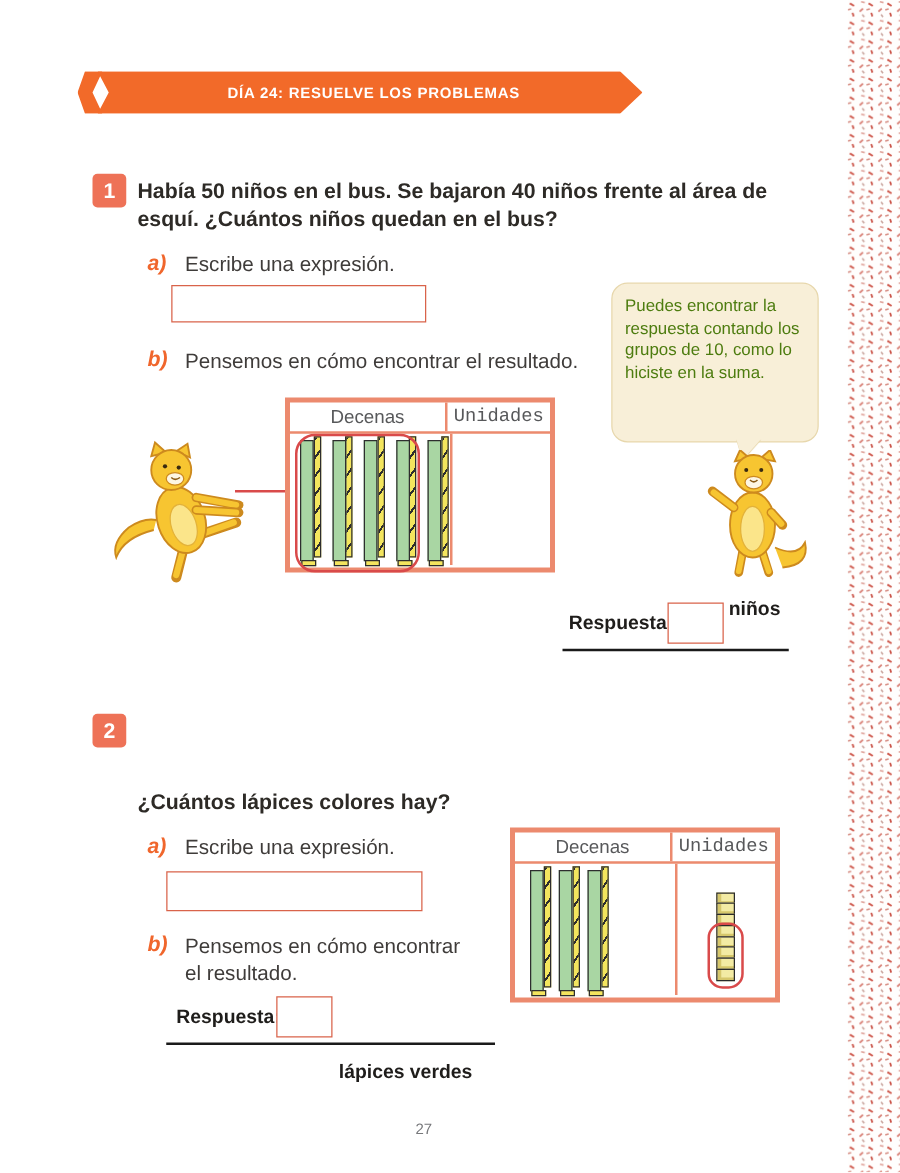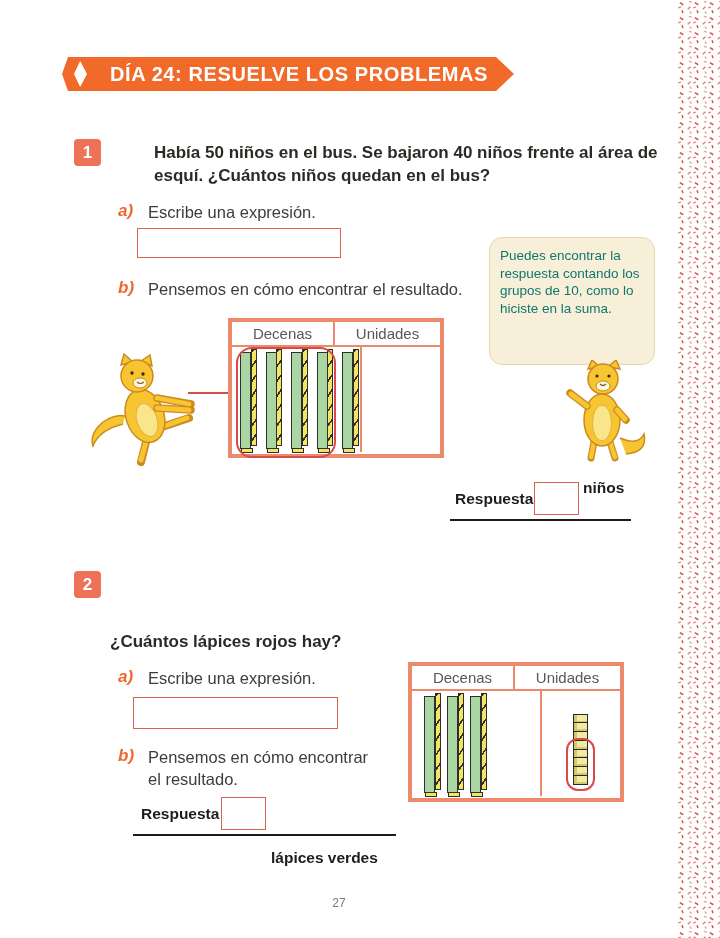--- a/index.html
+++ b/index.html
@@ -10,50 +10,50 @@
   
   #dotstrip { position:absolute; right:0; top:0; width:42px; height:938px; }
 
   
   .ribbon { position:absolute; left:62px; top:57px; width:452px; height:34px; }
   .ribbon-chevron { position:absolute; left:0; top:0; width:20px; height:34px; background:#f26a29;
      clip-path:polygon(100% 0, 30% 0, 0 50%, 30% 100%, 100% 100%, 60% 50%); }
   .ribbon-body { position:absolute; left:16px; top:0; right:0; height:34px; background:#f26a29;
      clip-path:polygon(0 0, calc(100% - 18px) 0, 100% 50%, calc(100% - 18px) 100%, 0 100%, 9px 50%);
      display:flex; align-items:center; justify-content:center; }
-  .ribbon-body span { color:#ffffff; font-size:20px; font-weight:bold; letter-spacing:.6px; padding-left:6px; }
+  .ribbon-body span { color:#ffffff; font-size:12px; font-weight:bold; letter-spacing:.6px; padding-left:6px; }
 
   
   .badge { position:absolute; width:27px; height:27px; background:#ee7257; border-radius:4px;
      color:#fff; font-size:17px; font-weight:bold; display:flex; align-items:center; justify-content:center; }
 
-  .statement { position:absolute; color:#2d2a26; font-size:17px; line-height:23px; font-weight:bold;margin-left:44px; }
+  .statement { position:absolute; color:#2d2a26; font-size:17px; line-height:23px; font-weight:bold; }
   .question  { position:absolute; color:#2d2a26; font-size:17px; font-weight:bold; }
 
   .part-label { position:absolute; color:#f0662c; font-size:17px; font-weight:bold; font-style:italic; }
   .part-text  { position:absolute; color:#3f3c3a; font-size:16.5px; line-height:22px; }
 
   .expr-box { position:absolute; border:1.5px solid #d9634a; background:#fff; }
   .expr-box input { width:100%; height:100%; border:none; outline:none; background:transparent;
      font-family:"Liberation Sans",sans-serif; font-size:16px; padding:0 6px; }
 
   
   .bubble { position:absolute; left:489px; top:226px; width:166px; height:128px; background:#f8efd8;
-     border:1.5px solid #e7d7ac; border-radius:13px; padding:9px 10px; color:#0f766e;
-     font-size:13.5px; line-height:17.5px;margin-top:11px; }
+     border:1.5px solid #e7d7ac; border-radius:13px; padding:9px 10px; color:#4d7c0f;
+     font-size:13.5px; line-height:17.5px; }
   .bubble-tail { position:absolute; left:99px; bottom:-15px; width:0; height:0;
      border-left:5px solid transparent; border-right:15px solid transparent; border-top:17px solid #f8efd8;
      filter:drop-shadow(0 1.5px 0 #e7d7ac); }
 
   
   .pv-table { position:absolute; width:216px; height:140px; border:4px solid #ec8a6e; background:#fff; }
   .pv-head { display:flex; height:25px; border-bottom:2px solid #ec8a6e; }
   .pv-head .h { display:flex; align-items:center; justify-content:center; color:#57585a; font-size:15px; }
-  .pv-head .h1 { width:103px; border-right:2px solid #ec8a6e; }
-  .pv-head .h2 { flex:1; }
+  .pv-head .h1 { width:126px; border-right:2px solid #ec8a6e; }
+  .pv-head .h2 { flex:1;font-family:Liberation Mono, monospace; }
   .pv-body { position:relative; height:105px; display:flex; }
   .cell-tens { position:relative; width:130px; border-right:2px solid #ec8a6e; }
   .cell-units { position:relative; flex:1; }
 
   .rod { position:absolute; top:2px; width:19px; height:106px; }
   .rod-front { position:absolute; left:0; top:3px; width:11px; height:97px; background:#a9d6a3; border:1.4px solid #2e2e2e; }
   .rod-side  { position:absolute; left:10.5px; top:0; width:6px; height:97px; background:#f3e55e; border:1.4px solid #2e2e2e;
      background-image:repeating-linear-gradient(125deg,#2e2e2e 0 1.6px,transparent 1.6px 8.5px); }
   .rod-foot  { position:absolute; left:1px; top:99px; width:12px; height:4.5px; background:#f3e55e; border:1.2px solid #2e2e2e; }
 
@@ -208,21 +208,21 @@
   <div class="answer-label" style="left:455px; top:490px;">Respuesta:</div>
   <div class="answer-box" style="left:534px; top:482px; width:45px; height:33px;">
     <input type="text" value="" style="">
   </div>
   <div class="answer-unit" style="left:583px; top:479px;">niños</div>
   <div class="answer-line" style="left:450px; top:519px; width:181px;"></div>
 
   <div class="badge" style="left:74px; top:571px;">
     <span>2</span>
   </div>
-  <div class="question" style="left:110px; top:632px;">¿Cuántos lápices rojos hay?</div>
+  <div class="question" style="left:110px; top:632px;">¿Cuántos lápices colores hay?</div>
 
   <div class="part-label" style="left:118px; top:667px;">a)</div>
   <div class="part-text" style="left:148px; top:667px;">Escribe una expresión.</div>
 
   <div class="expr-box" style="left:133px; top:697px; width:205px; height:32px;">
     <input type="text" value="" style="">
   </div>
 
   <div class="pv-table" style="left:408px; top:662px;">
     <div class="pv-head">

